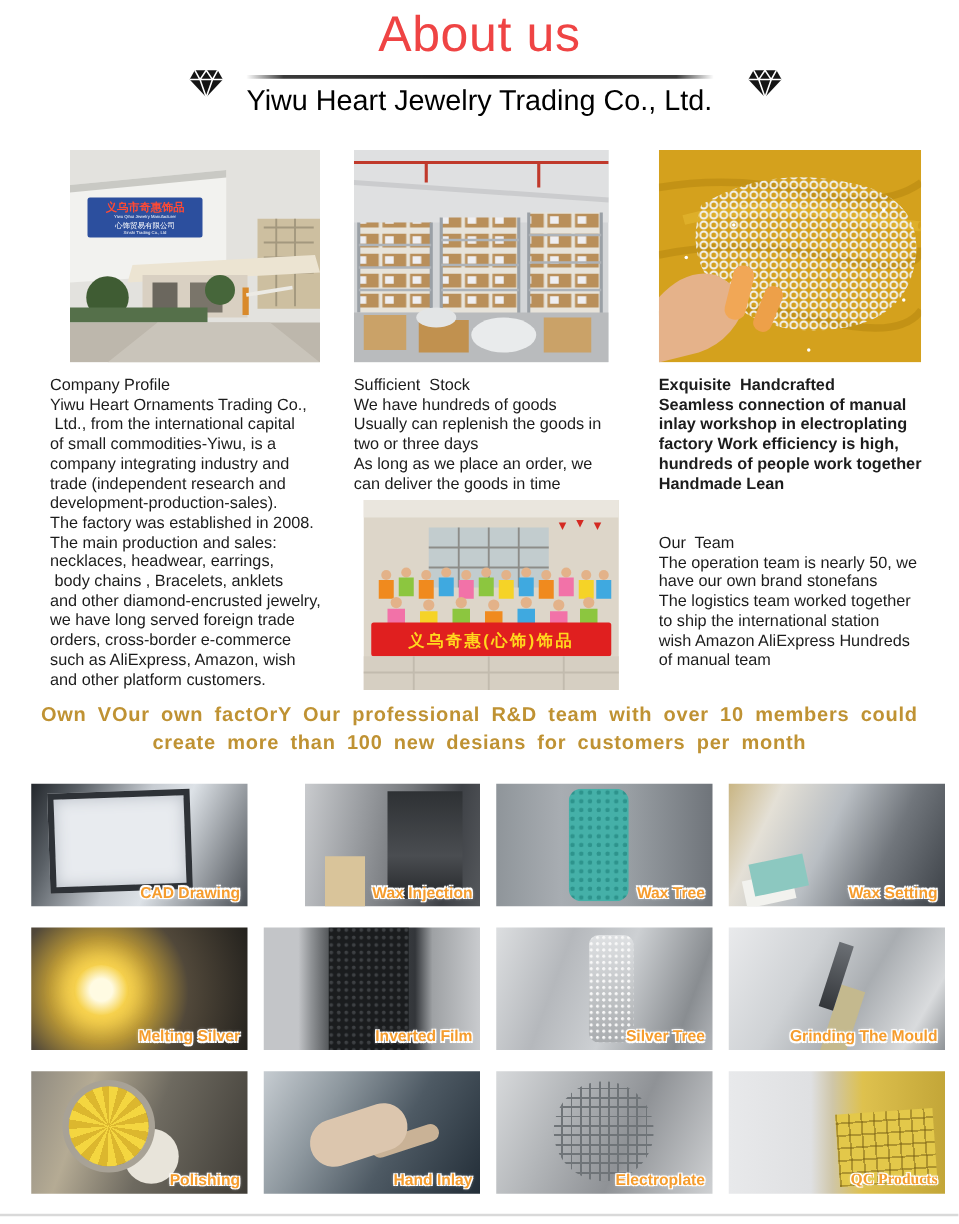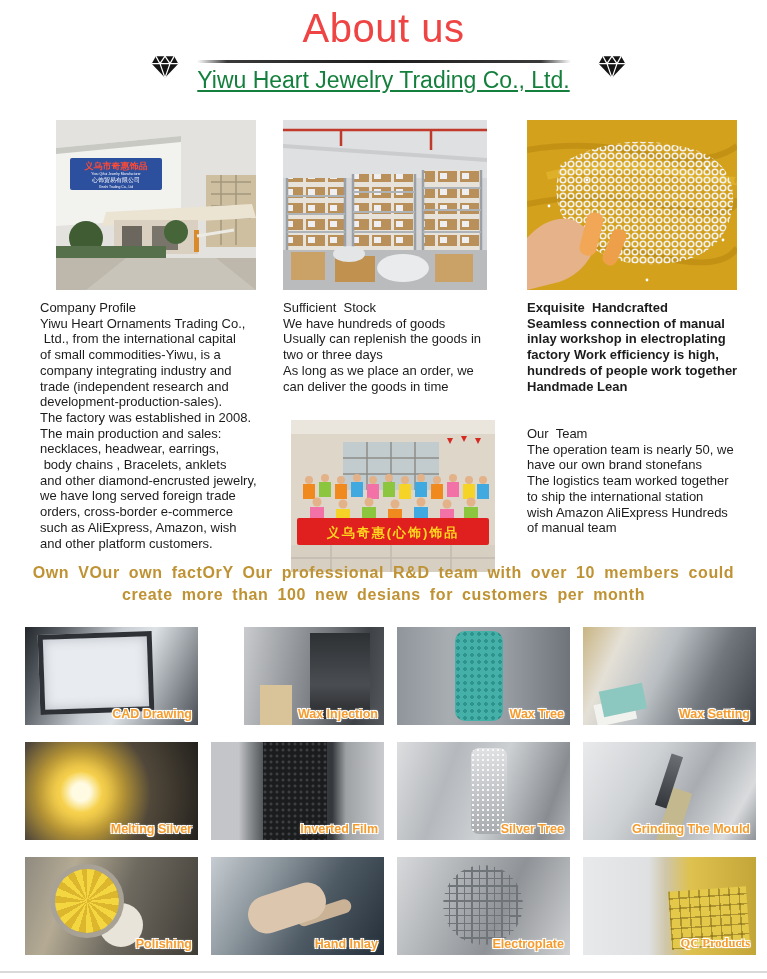--- a/index.html
+++ b/index.html
@@ -6,27 +6,27 @@
   .page{position:relative;width:767px;height:979px;background:#ffffff;overflow:hidden;
         font-family:"Liberation Sans", sans-serif;color:#1c1c1c;}
   .title{position:absolute;top:6px;left:0;width:100%;text-align:center;
          font-size:40px;letter-spacing:0.5px;color:#ef4444;}
   .divider{position:absolute;top:60px;left:197px;width:374px;height:3px;
            background:linear-gradient(to right,rgba(40,40,40,0) 0%,#3a3a3a 8%,#1d1d1d 50%,#3a3a3a 92%,rgba(40,40,40,0) 100%);}
   .diamond{position:absolute;width:30px;height:28px;}
   .diamond-left{left:150px;top:53px;}
   .diamond-right{left:597px;top:53px;}
   .company{position:absolute;top:67px;left:0;width:100%;text-align:center;
-           font-size:23px;color:#15803d;text-decoration:underline;}
+           font-size:23px;color:#000000;}
   .photo{position:absolute;overflow:hidden;}
   .photo svg{display:block;width:100%;height:100%;}
   .photo-factory{left:40px;top:120px;width:232px;height:170px;text-align:right;}
   .photo-warehouse{left:283px;top:120px;width:204px;height:170px;}
   .photo-handcraft{left:527px;top:120px;width:210px;height:170px;}
-  .photo-team{left:283px;top:420px;width:220px;height:152px;}
+  .photo-team{left:283px;top:400px;width:220px;height:152px;}
   .col{position:absolute;font-size:13px;line-height:15.7px;}
   .col .body, .col .heading{white-space:pre-wrap;}
   .col-profile{left:40px;top:300px;width:240px;}
   .col-stock{left:283px;top:300px;width:212px;}
   .col-handcrafted{left:527px;top:300px;width:235px;font-weight:bold;}
   .col-team{left:527px;top:426px;width:235px;}
   .rd-heading{position:absolute;top:562px;left:0;width:767px;text-align:center;
               font-size:16px;font-weight:bold;letter-spacing:0.6px;word-spacing:4px;
               line-height:22px;color:#bf9233;white-space:pre-line;}
   .grid{position:absolute;left:25px;top:627px;width:731px;

